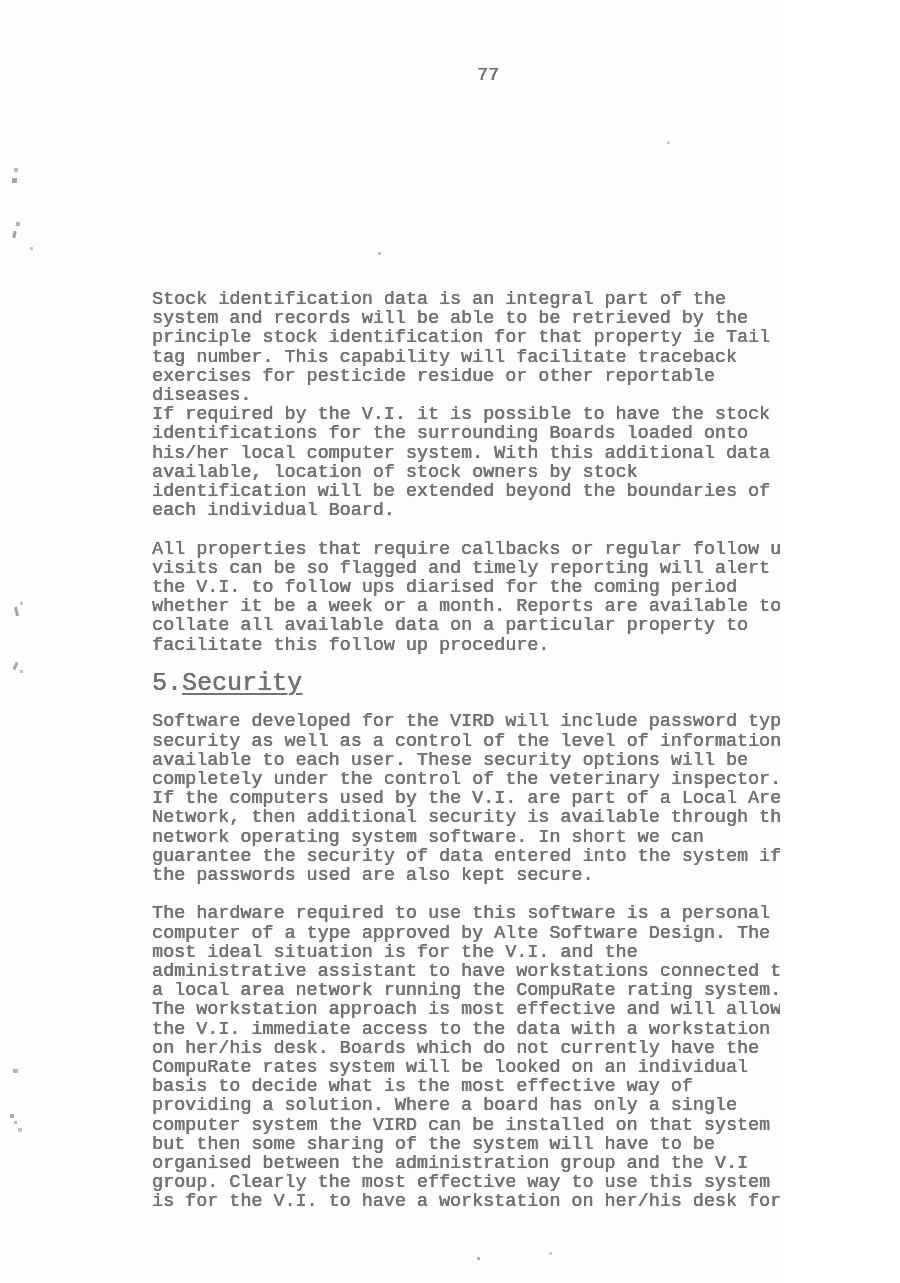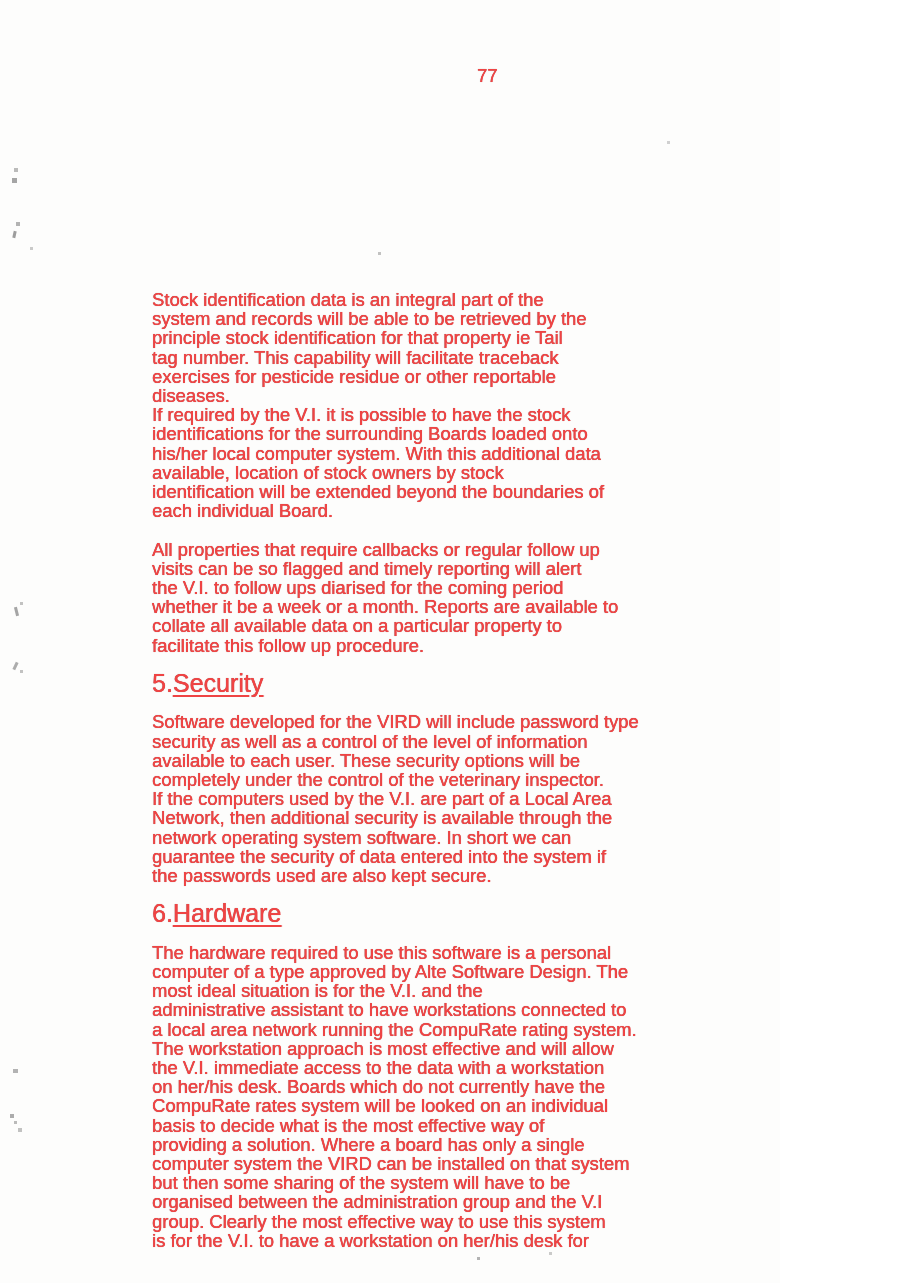--- a/index.html
+++ b/index.html
@@ -6,22 +6,22 @@
     margin: 0;
     padding: 0;
     background: #ffffff;
   }
   .page {
     position: relative;
     width: 780px;
     height: 1283px;
     background: #fdfdfc;
     overflow: hidden;
-    font-family: Liberation Sans, sans-serif;
-    color: #ef4444;
+    font-family: Liberation Mono, monospace;
+    color: #737373;
   }
   .scan-text {
     font-size: 18.4px;
     line-height: 19.2px;
     text-shadow: 0.35px 0 0 currentColor, 0 0 0.7px rgba(20,20,20,0.55);
   }
   .page-number {
     position: absolute;
     top: 66px;
     left: 477px;
@@ -106,21 +106,20 @@
     <div class="para">Software developed for the VIRD will include password type
 security as well as a control of the level of information
 available to each user. These security options will be
 completely under the control of the veterinary inspector.
 If the computers used by the V.I. are part of a Local Area
 Network, then additional security is available through the
 network operating system software. In short we can
 guarantee the security of data entered into the system if
 the passwords used are also kept secure.</div>
 
-    <h2 class="heading scan-text"><span>6.</span><span class="u">Hardware</span></h2>
 
     <div class="para">The hardware required to use this software is a personal
 computer of a type approved by Alte Software Design. The
 most ideal situation is for the V.I. and the
 administrative assistant to have workstations connected to
 a local area network running the CompuRate rating system.
 The workstation approach is most effective and will allow
 the V.I. immediate access to the data with a workstation
 on her/his desk. Boards which do not currently have the
 CompuRate rates system will be looked on an individual

